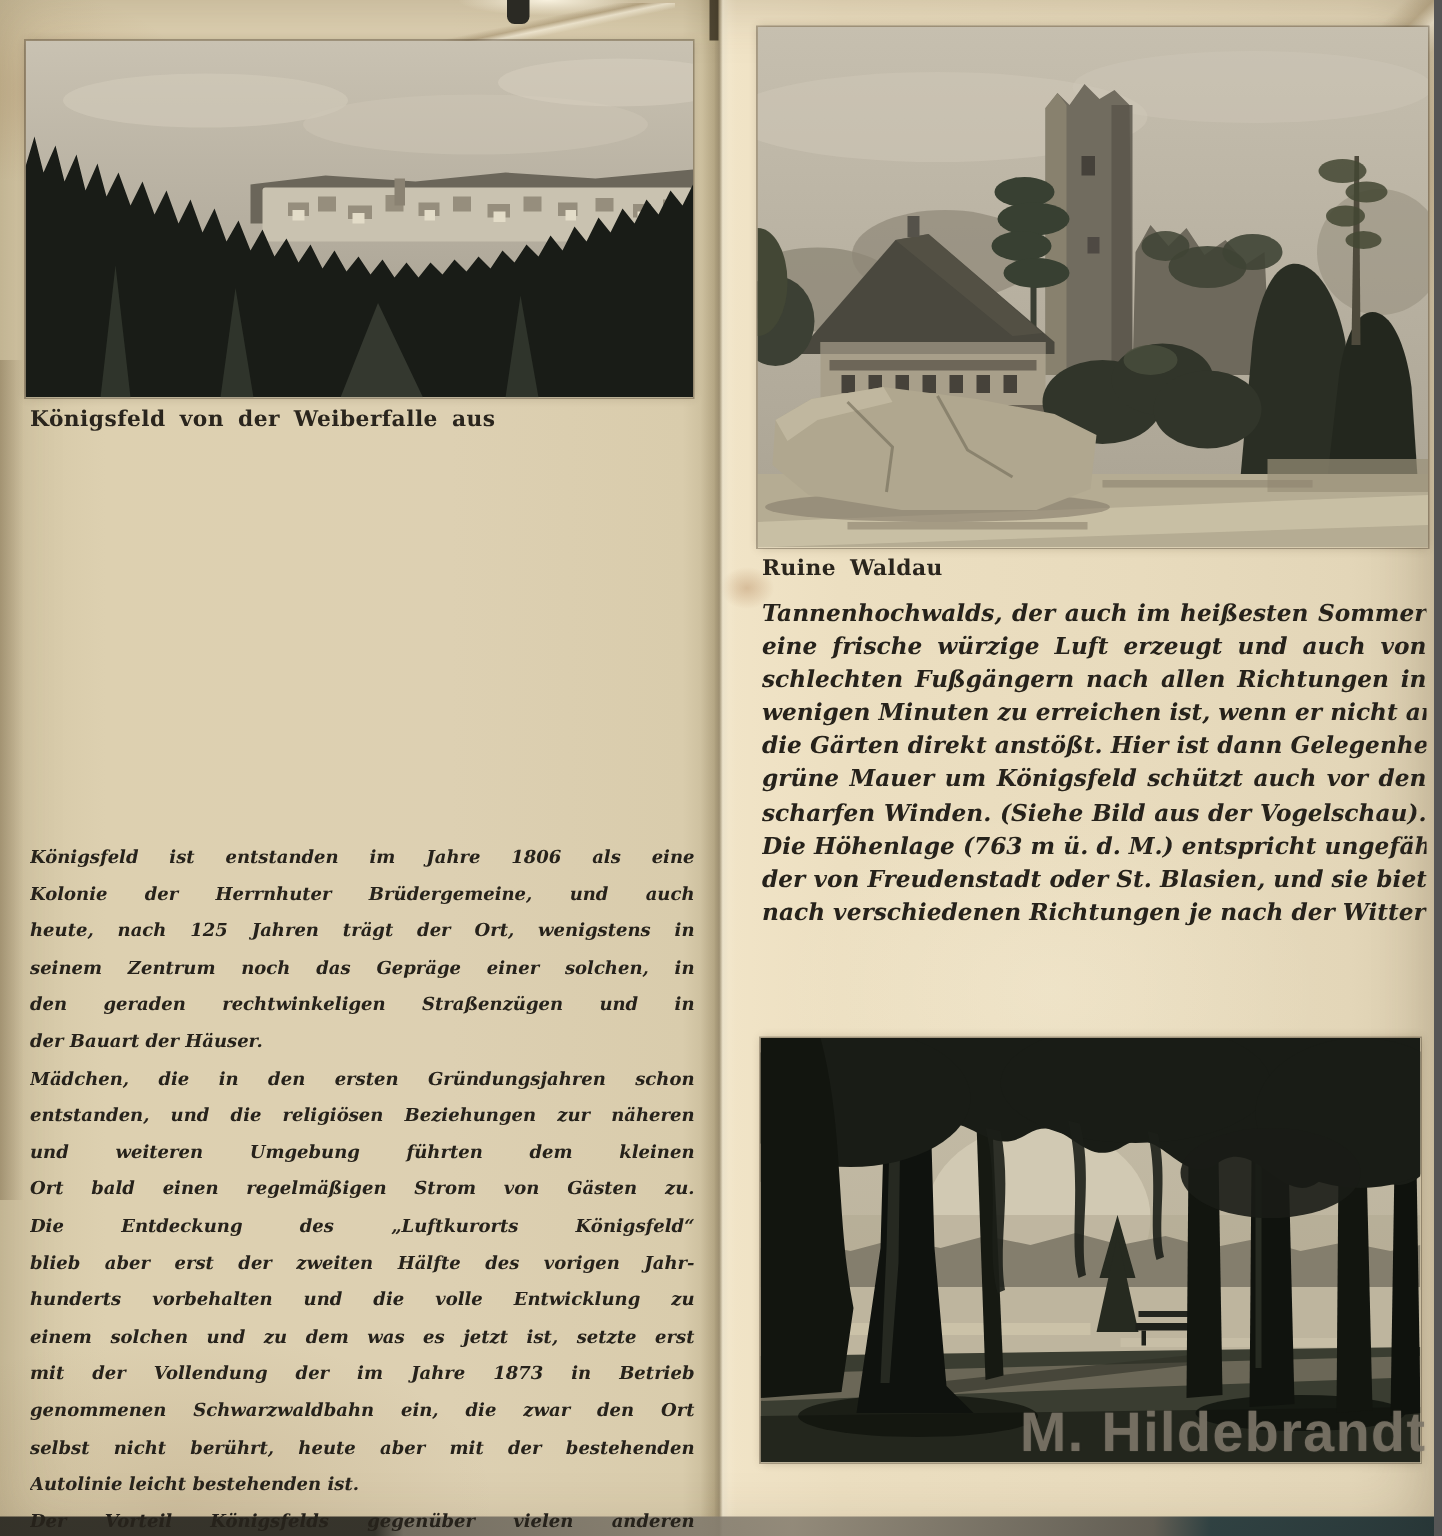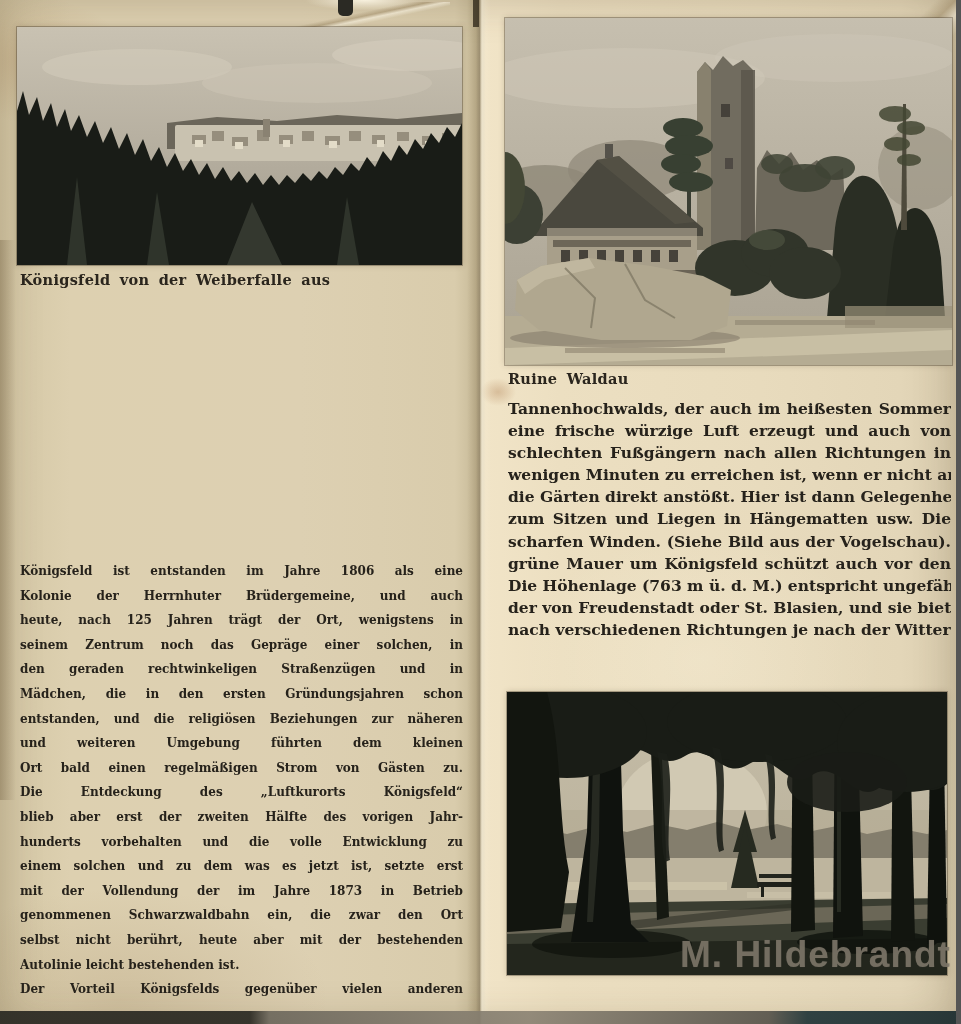--- a/index.html
+++ b/index.html
@@ -46,21 +46,21 @@
   .cap1 { left:20px;  top:271px; }
   .cap2 { left:508px; top:370px; }
   .cap3 { left:508px; top:1032px; }
 
   .heading { position:absolute; left:17px; top:392px; margin:0; font-weight:400;
     font-size:43px; line-height:50px; letter-spacing:1.5px; color:#201b14; white-space:nowrap; }
 
   .body-text { position:absolute; font-weight:700; }
   .body-left  { left:20px;  top:532px; width:443px; font-size:12px;margin-top:27px;   }
   .body-right { left:508px; top:398px; width:443px; font-size:15.5px; }
-  .para { margin:0; }
+  .para { margin:0;font-style:italic; }
   .tline { text-align:justify; text-align-last:justify; white-space:nowrap; overflow:hidden; }
   .tline.last { text-align-last:left; }
   .body-left  .tline { line-height:24.6px; height:24.6px; }
   .body-right .tline { line-height:22.1px; height:22.1px; }
 
   .watermark { position:absolute; left:680px; top:934px; font-family:"Liberation Sans", sans-serif;
     font-size:37px; font-weight:700; letter-spacing:1px; color:rgba(125,118,104,0.85);
     text-shadow:0 0 1px rgba(125,118,104,0.4); z-index:5; }
 </style>
 </head>
@@ -125,20 +125,21 @@
   <figcaption class="caption cap1">Königsfeld von der Weiberfalle aus</figcaption>
 
 
   <div class="body-text body-left">
     <div class="para">
         <div class="tline">Königsfeld ist entstanden im Jahre 1806 als eine</div>
         <div class="tline">Kolonie der Herrnhuter Brüdergemeine, und auch</div>
         <div class="tline">heute, nach 125 Jahren trägt der Ort, wenigstens in</div>
         <div class="tline">seinem Zentrum noch das Gepräge einer solchen, in</div>
         <div class="tline">den geraden rechtwinkeligen Straßenzügen und in</div>
+        <div class="tline last">der Bauart der Häuser.</div>
       </div>
     <div class="para">
         <div class="tline">Mädchen, die in den ersten Gründungsjahren schon</div>
         <div class="tline">entstanden, und die religiösen Beziehungen zur näheren</div>
         <div class="tline">und weiteren Umgebung führten dem kleinen</div>
         <div class="tline">Ort bald einen regelmäßigen Strom von Gästen zu.</div>
         <div class="tline">Die Entdeckung des „Luftkurorts Königsfeld“</div>
         <div class="tline">blieb aber erst der zweiten Hälfte des vorigen Jahr-</div>
         <div class="tline">hunderts vorbehalten und die volle Entwicklung zu</div>
         <div class="tline">einem solchen und zu dem was es jetzt ist, setzte erst</div>
@@ -230,23 +231,22 @@
   </figure>
   <figcaption class="caption cap2">Ruine Waldau</figcaption>
 
   <div class="body-text body-right">
     <div class="para">
         <div class="tline">Tannenhochwalds, der auch im heißesten Sommer</div>
         <div class="tline">eine frische würzige Luft erzeugt und auch von</div>
         <div class="tline">schlechten Fußgängern nach allen Richtungen in</div>
         <div class="tline">wenigen Minuten zu erreichen ist, wenn er nicht an</div>
         <div class="tline">die Gärten direkt anstößt. Hier ist dann Gelegenheit</div>
-        <div class="tline">zum Sitzen und Liegen in Hängematten usw. Die</div>
+        <div class="tline">grüne Mauer um Königsfeld schützt auch vor den</div>
         <div class="tline">scharfen Winden. (Siehe Bild aus der Vogelschau).</div>
-        <div class="tline">grüne Mauer um Königsfeld schützt auch vor den</div>
         <div class="tline">Die Höhenlage (763 m ü. d. M.) entspricht ungefähr</div>
         <div class="tline">der von Freudenstadt oder St. Blasien, und sie bietet</div>
         <div class="tline">nach verschiedenen Richtungen je nach der Witterung</div>
       </div>
   </div>
 
   <figure class="photo photo3">
     <svg viewBox="0 0 440 283" preserveAspectRatio="none">
       <defs>
         <linearGradient id="p3sky" x1="0" y1="0" x2="0" y2="1">

